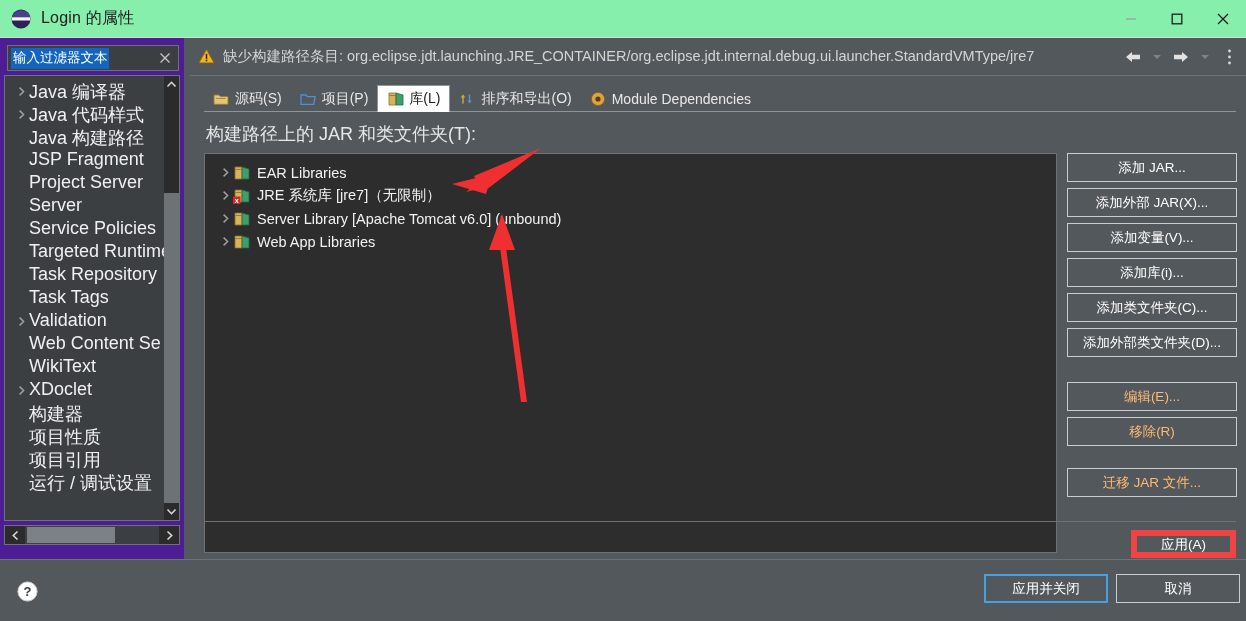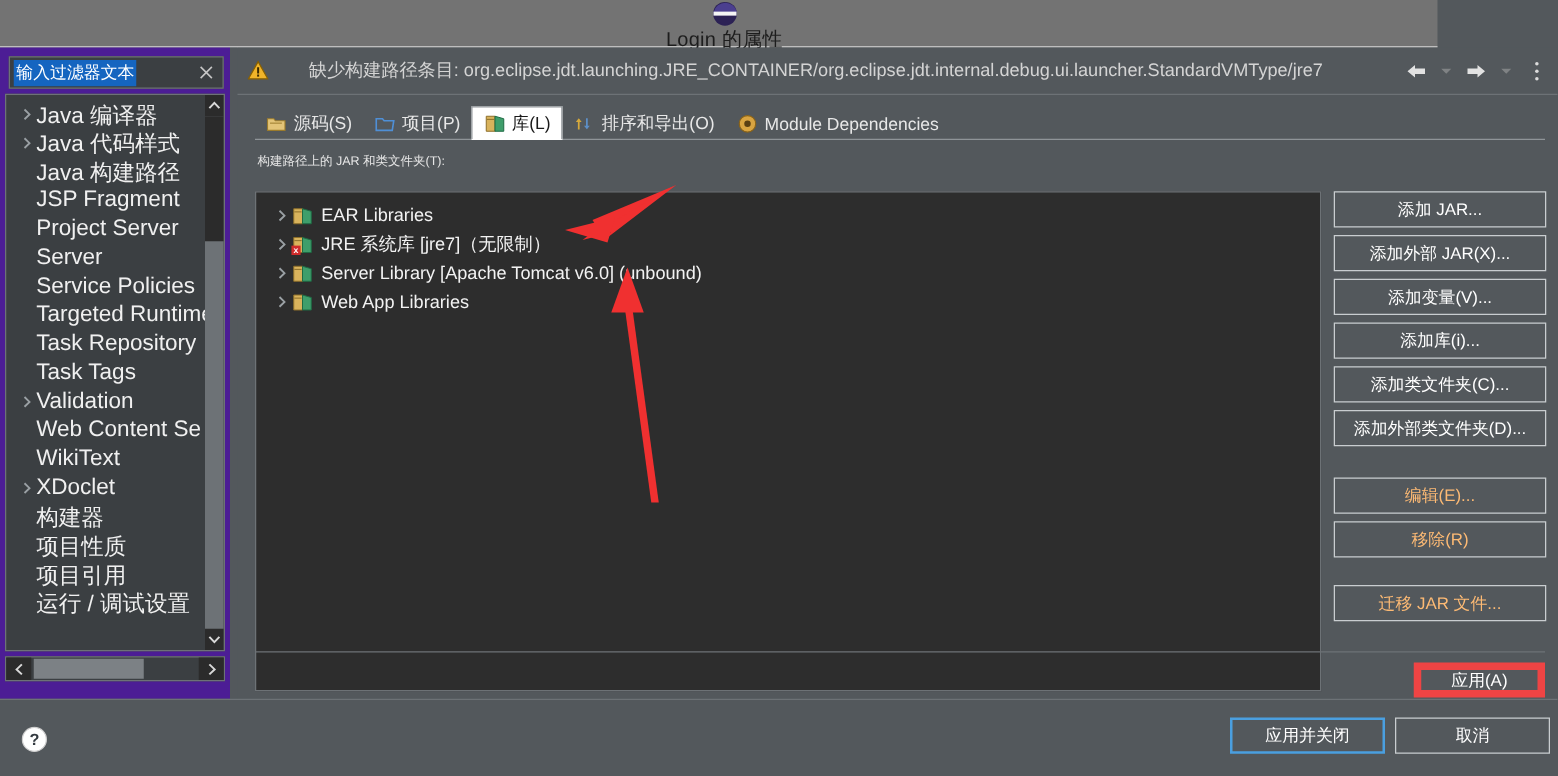--- a/index.html
+++ b/index.html
@@ -4,23 +4,23 @@
 <style>
   * { box-sizing: border-box; margin: 0; padding: 0; }
   html, body {
     width: 1246px; height: 621px;
     font-family: "Liberation Sans", "DejaVu Sans", sans-serif;
     background: #53585c; overflow: hidden;
   }
 
   
   .titlebar {
-    position: absolute; left: 0; top: 0; width: 1150px; height: 38px;
-    background: #737373; border-bottom: 1px solid #d8d8d8;
-    display: flex; align-items: center; flex-direction: column;
+    position: absolute; left: 0; top: 0; width: 1246px; height: 38px;
+    background: #86efac; border-bottom: 1px solid #d8d8d8;
+    display: flex; align-items: center;
   }
   .eclipse-logo { width: 22px; height: 22px; margin-left: 10px; flex: 0 0 auto; }
   .title-text {
     margin-left: 9px; font-size: 16px; color: #1d1d1d; letter-spacing: .2px;
   }
   .win-controls { margin-left: auto; display: flex; height: 38px; }
   .win-btn {
     width: 46px; height: 38px; display: flex; align-items: center;
     justify-content: center; cursor: default;
   }
@@ -93,21 +93,21 @@
     background: #53585c;
   }
 
   
   .rightpane {
     position: absolute; left: 190px; top: 38px; width: 1056px; height: 521px;
     background: #53585c;
   }
   .msgbar {
     position: relative; height: 38px; display: flex; align-items: center;
-    padding: 0 6px 0 8px; border-bottom: 1px solid #6d7276; gap: 24px;
+    padding: 0 6px 0 8px; border-bottom: 1px solid #6d7276;
   }
   .warn-icon { width: 17px; height: 17px; flex: 0 0 17px; }
   .msg-text {
     margin-left: 8px; font-size: 14.5px; color: #d4d4d4;
     white-space: nowrap; overflow: hidden;
   }
   .nav-controls { margin-left: auto; display: flex; align-items: center; gap: 2px; }
   .nav-btn {
     width: 22px; height: 24px; display: flex; align-items: center;
     justify-content: center; cursor: pointer;
@@ -129,21 +129,21 @@
     cursor: pointer; z-index: 2;
   }
   .tab.active {
     background: #ffffff; color: #1a1a1a; border: 1px solid #8f9498;
     border-bottom: 1px solid #ffffff; height: 27px;
   }
   .tab-ico { width: 16px; height: 16px; flex: 0 0 16px; }
 
   
   .content { position: relative; margin: 0 10px 0 14px; }
-  .content-label { margin: 10px 0 7px 2px; font-size: 10px; color: #e6e6e6; }
+  .content-label { margin: 10px 0 7px 2px; font-size: 18px; color: #e6e6e6; }
   .lib-tree {
     position: absolute; left: 0; top: 31px; width: 853px; height: 400px;
     background: #2d2d2d; border: 1px solid #6d7276; overflow: hidden;
   }
   .lib-list { padding: 7px 0 0 0; }
   .lib-row {
     height: 23px; display: flex; align-items: center; padding-left: 12px;
     font-size: 14.5px; color: #f2f2f2; white-space: nowrap; cursor: default;
   }
   .lib-ico { width: 18px; height: 16px; flex: 0 0 18px; margin-right: 6px; }

